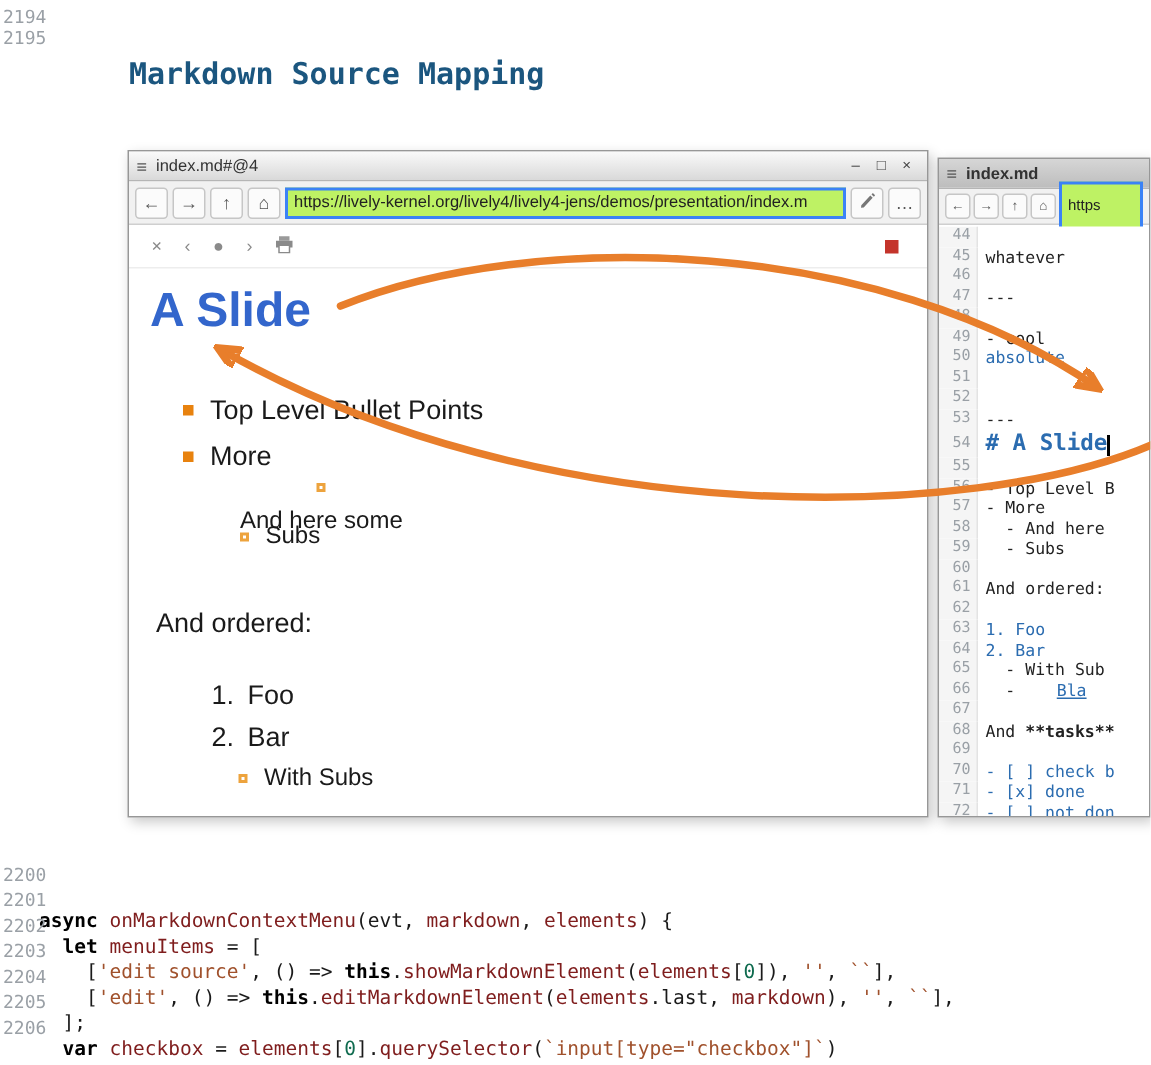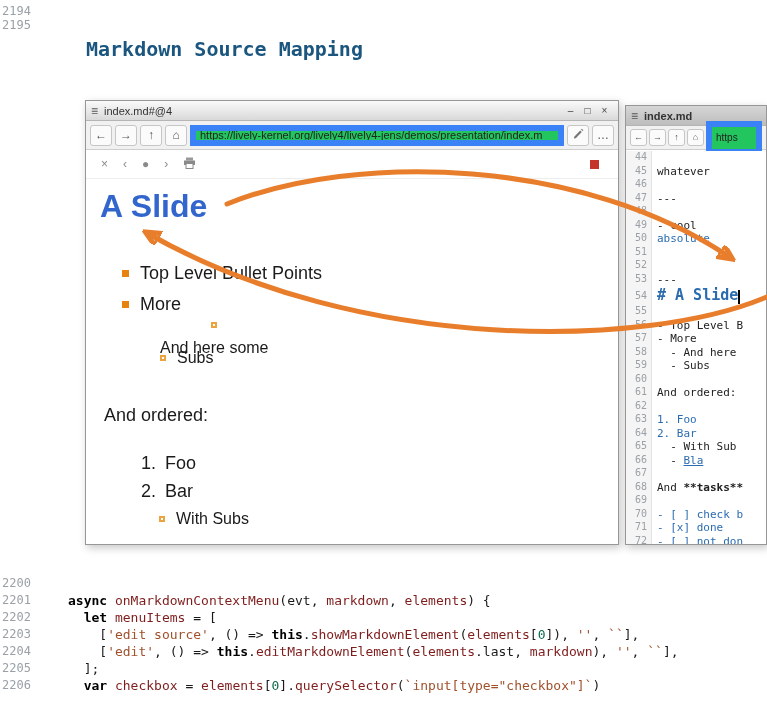--- a/index.html
+++ b/index.html
@@ -27,21 +27,21 @@
   .win-title { flex:1; white-space:nowrap; overflow:hidden; }
   .win-controls { display:flex; }
   .win-controls span { width:17px; text-align:center; color:#444; font-size:10px; }
 
   .navbar { height:29px; background:#f1f1f1; border-bottom:1px solid #cfcfcf;
             display:flex; align-items:center; gap:3px; padding:0 4px; }
   .win-right .navbar { height:24px; gap:2px; }
   .nav-btn { width:22px; height:21px; flex:none; border:1px solid #c6c6c6; border-radius:3px;
              background:#fbfbfb; color:#555; font-size:12px; line-height:19px; text-align:center; }
   .win-right .nav-btn { width:17px; height:17px; font-size:9px; line-height:15px; }
-  .url-input { flex:1; min-width:0; height:21px; border:6px solid #3b82f6; background:#22c55e;
+  .url-input { flex:1; min-width:0; height:21px; border:2px solid #3b82f6; background:#bef264;
                font:11px "Liberation Sans", sans-serif; color:#222; padding:0 4px; }
   .win-right .url-input { height:34px; font-size:10px; }
 
   .toolbar2 { height:29px; background:#fff; border-bottom:1px solid #ededed;
               display:flex; align-items:center; gap:15px; padding:0 15px; color:#8a8a8a; font-size:12px; }
   .red-square { width:9px; height:9px; background:#c4342b; margin-left:auto; margin-right:4px; }
 
   
   .slide { position:absolute; left:0; right:0; top:79px; bottom:0; background:#fff; }
   .slide-title { position:absolute; left:14px; top:8px; font-size:32px; font-weight:bold;
@@ -62,33 +62,33 @@
 
   
   .src-editor { position:absolute; left:0; right:0; top:45px; bottom:0; background:#fff; overflow:hidden; }
   .ed-line { display:flex; height:13.5px; line-height:13.5px;
              font:11px "DejaVu Sans Mono", monospace; white-space:pre; color:#222; }
   .ed-line.lh1 { height:19px; line-height:19px; }
   .ed-gutter { flex:none; width:26px; text-align:right; padding-right:4px; color:#9aa0a6;
                background:#f5f5f5; border-right:1px solid #e3e3e3; font-size:10px; }
   .ed-text { padding-left:5px; }
   .tk-blue { color:#2b6cb0; }
-  .tk-link { color:#2b6cb0; text-decoration:underline; }
+  .tk-link { color:#2b6cb0; text-decoration:underline;margin-left:21px; }
   .tk-bold { font-weight:bold; }
   .tk-h1 { color:#2b6cb0; font-weight:bold; font-size:15px; }
   .cursor { display:inline-block; width:2px; height:14px; background:#000; vertical-align:middle; }
 
   
   .arrows { position:absolute; left:0; top:0; pointer-events:none; z-index:5; }
   .arrows path { fill:none; stroke:#e87e2b; stroke-width:5; stroke-linecap:round; }
 
   
   .code-block { position:absolute; left:0; top:576px; width:767px; }
   .code-line { display:flex; height:17px; line-height:17px;
-               font:13px "DejaVu Sans Mono", monospace; white-space:pre; color:#1a1a1a; }
+               font:13px "DejaVu Sans Mono", monospace; white-space:pre; color:#1a1a1a;flex-direction:column; }
   .code-gutter { flex:none; width:42px; padding-left:2px; color:#9aa0a6; font-size:12px; }
   .code-text { padding-left:26px; }
   .tok-k { color:#000; font-weight:bold; }
   .tok-d { color:#7f1d1d; }
   .tok-s { color:#a0512c; }
   .tok-n { color:#0f6b4f; }
 </style>
 </head>
 <body>
 

